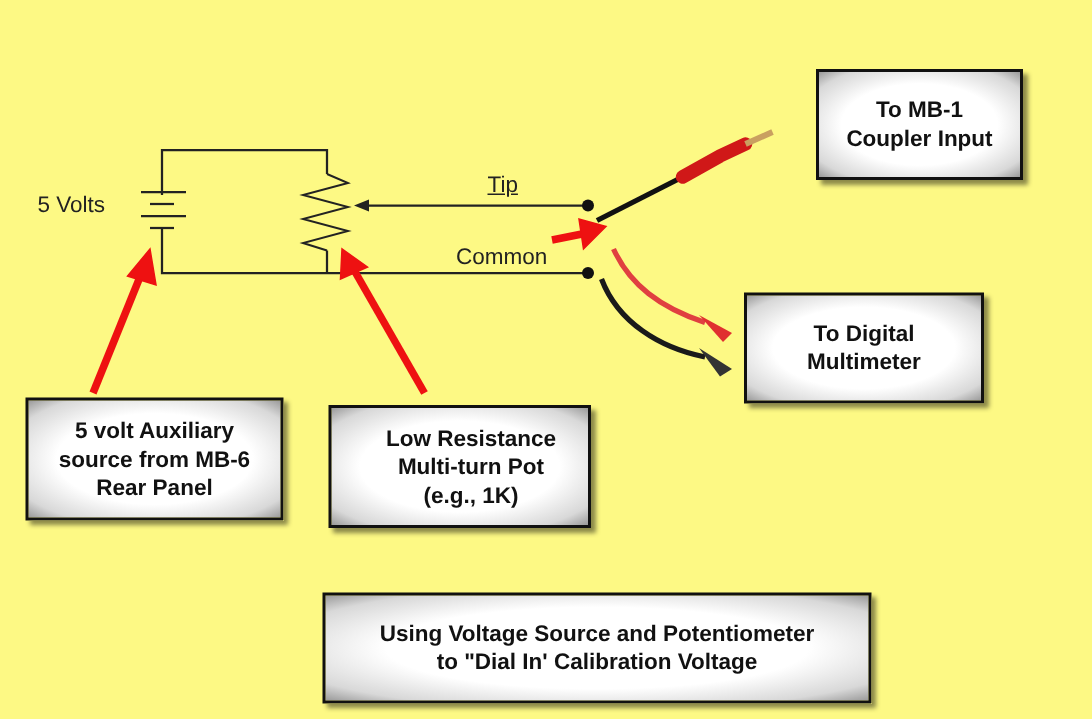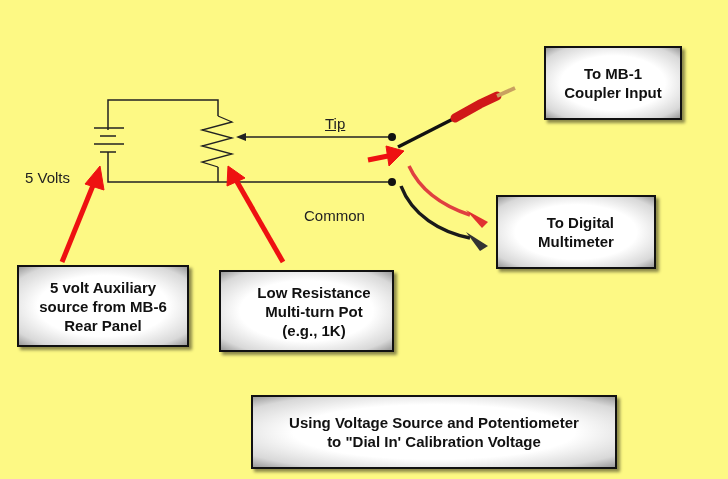--- a/index.html
+++ b/index.html
@@ -49,28 +49,28 @@
   <g fill="#ee1111" stroke="#ee1111">
     <line x1="62" y1="262" x2="96" y2="178" stroke-width="5"></line>
     <polygon points="100,166 85,184 104,190"></polygon>
     <line x1="283" y1="262" x2="236" y2="180" stroke-width="5"></line>
     <polygon points="228,166 227,186 245,178"></polygon>
     <line x1="368" y1="160" x2="393" y2="155" stroke-width="5"></line>
     <polygon points="404,151 386,146 389,166"></polygon>
   </g>
 </svg>
 
-<div class="lbl" style="left:25px;top:128px;margin-top:41px;">5 Volts</div>
+<div class="lbl" style="left:25px;top:128px;">5 Volts</div>
 <div class="lbl" style="left:325px;top:115px;text-decoration:underline;">Tip</div>
-<div class="lbl" style="left:304px;top:163px;margin-top:44px;">Common</div>
+<div class="lbl" style="left:304px;top:163px;">Common</div>
 
 <div class="box" style="left:534px;top:46px;width:134px;height:70px;margin-left:10px;">To MB-1
 Coupler Input</div>
-<div class="box" style="left:496px;top:195px;width:156px;height:70px;text-align:right;">To Digital
+<div class="box" style="left:496px;top:195px;width:156px;height:70px;">To Digital
 Multimeter</div>
 <div class="box" style="left:17px;top:265px;width:168px;height:78px;">5 volt Auxiliary
 source from MB-6
 Rear Panel</div>
 <div class="box" style="left:219px;top:270px;width:156px;height:78px;padding-left:15px;">Low Resistance
 Multi-turn Pot
 (e.g., 1K)</div>
-<div class="box" style="left:215px;top:395px;width:362px;height:70px;margin-left:36px;">Using Voltage Source and Potentiometer
+<div class="box" style="left:215px;top:395px;width:362px;height:70px;">Using Voltage Source and Potentiometer
 to "Dial In' Calibration Voltage</div>
 
 </body></html>

